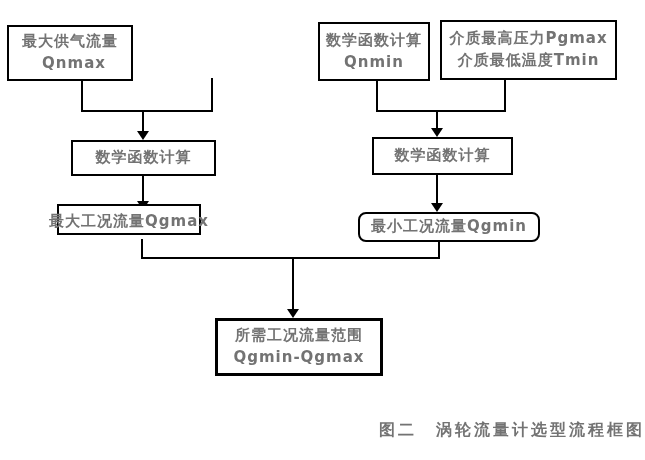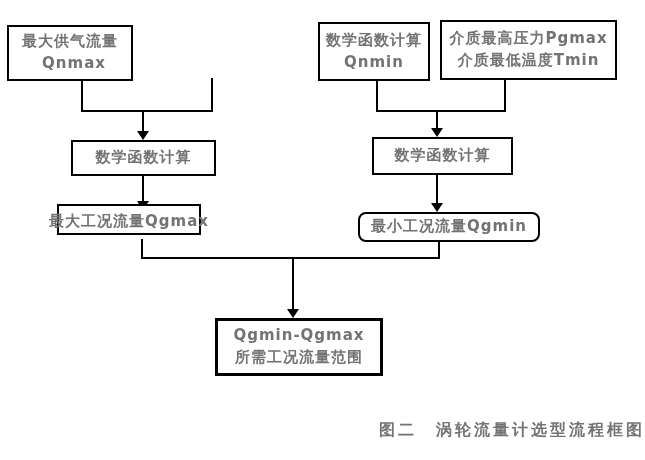--- a/index.html
+++ b/index.html
@@ -141,19 +141,19 @@
     <div>最小工况流量Qgmin</div>
   </div>
 
   <div class="vline v-qgmax"></div>
   <div class="vline v-qgmin"></div>
   <div class="hline h-botjoin"></div>
   <div class="vline v-botarrow"></div>
   <div class="arrowhead ah-bottom"></div>
 
   <div class="box b-range">
+    <div>所需工况流量范围</div>
     <div>Qgmin-Qgmax</div>
-    <div>所需工况流量范围</div>
   </div>
 
   <div class="caption">图二　涡轮流量计选型流程框图</div>
 
 </div>
 
 </body></html>

